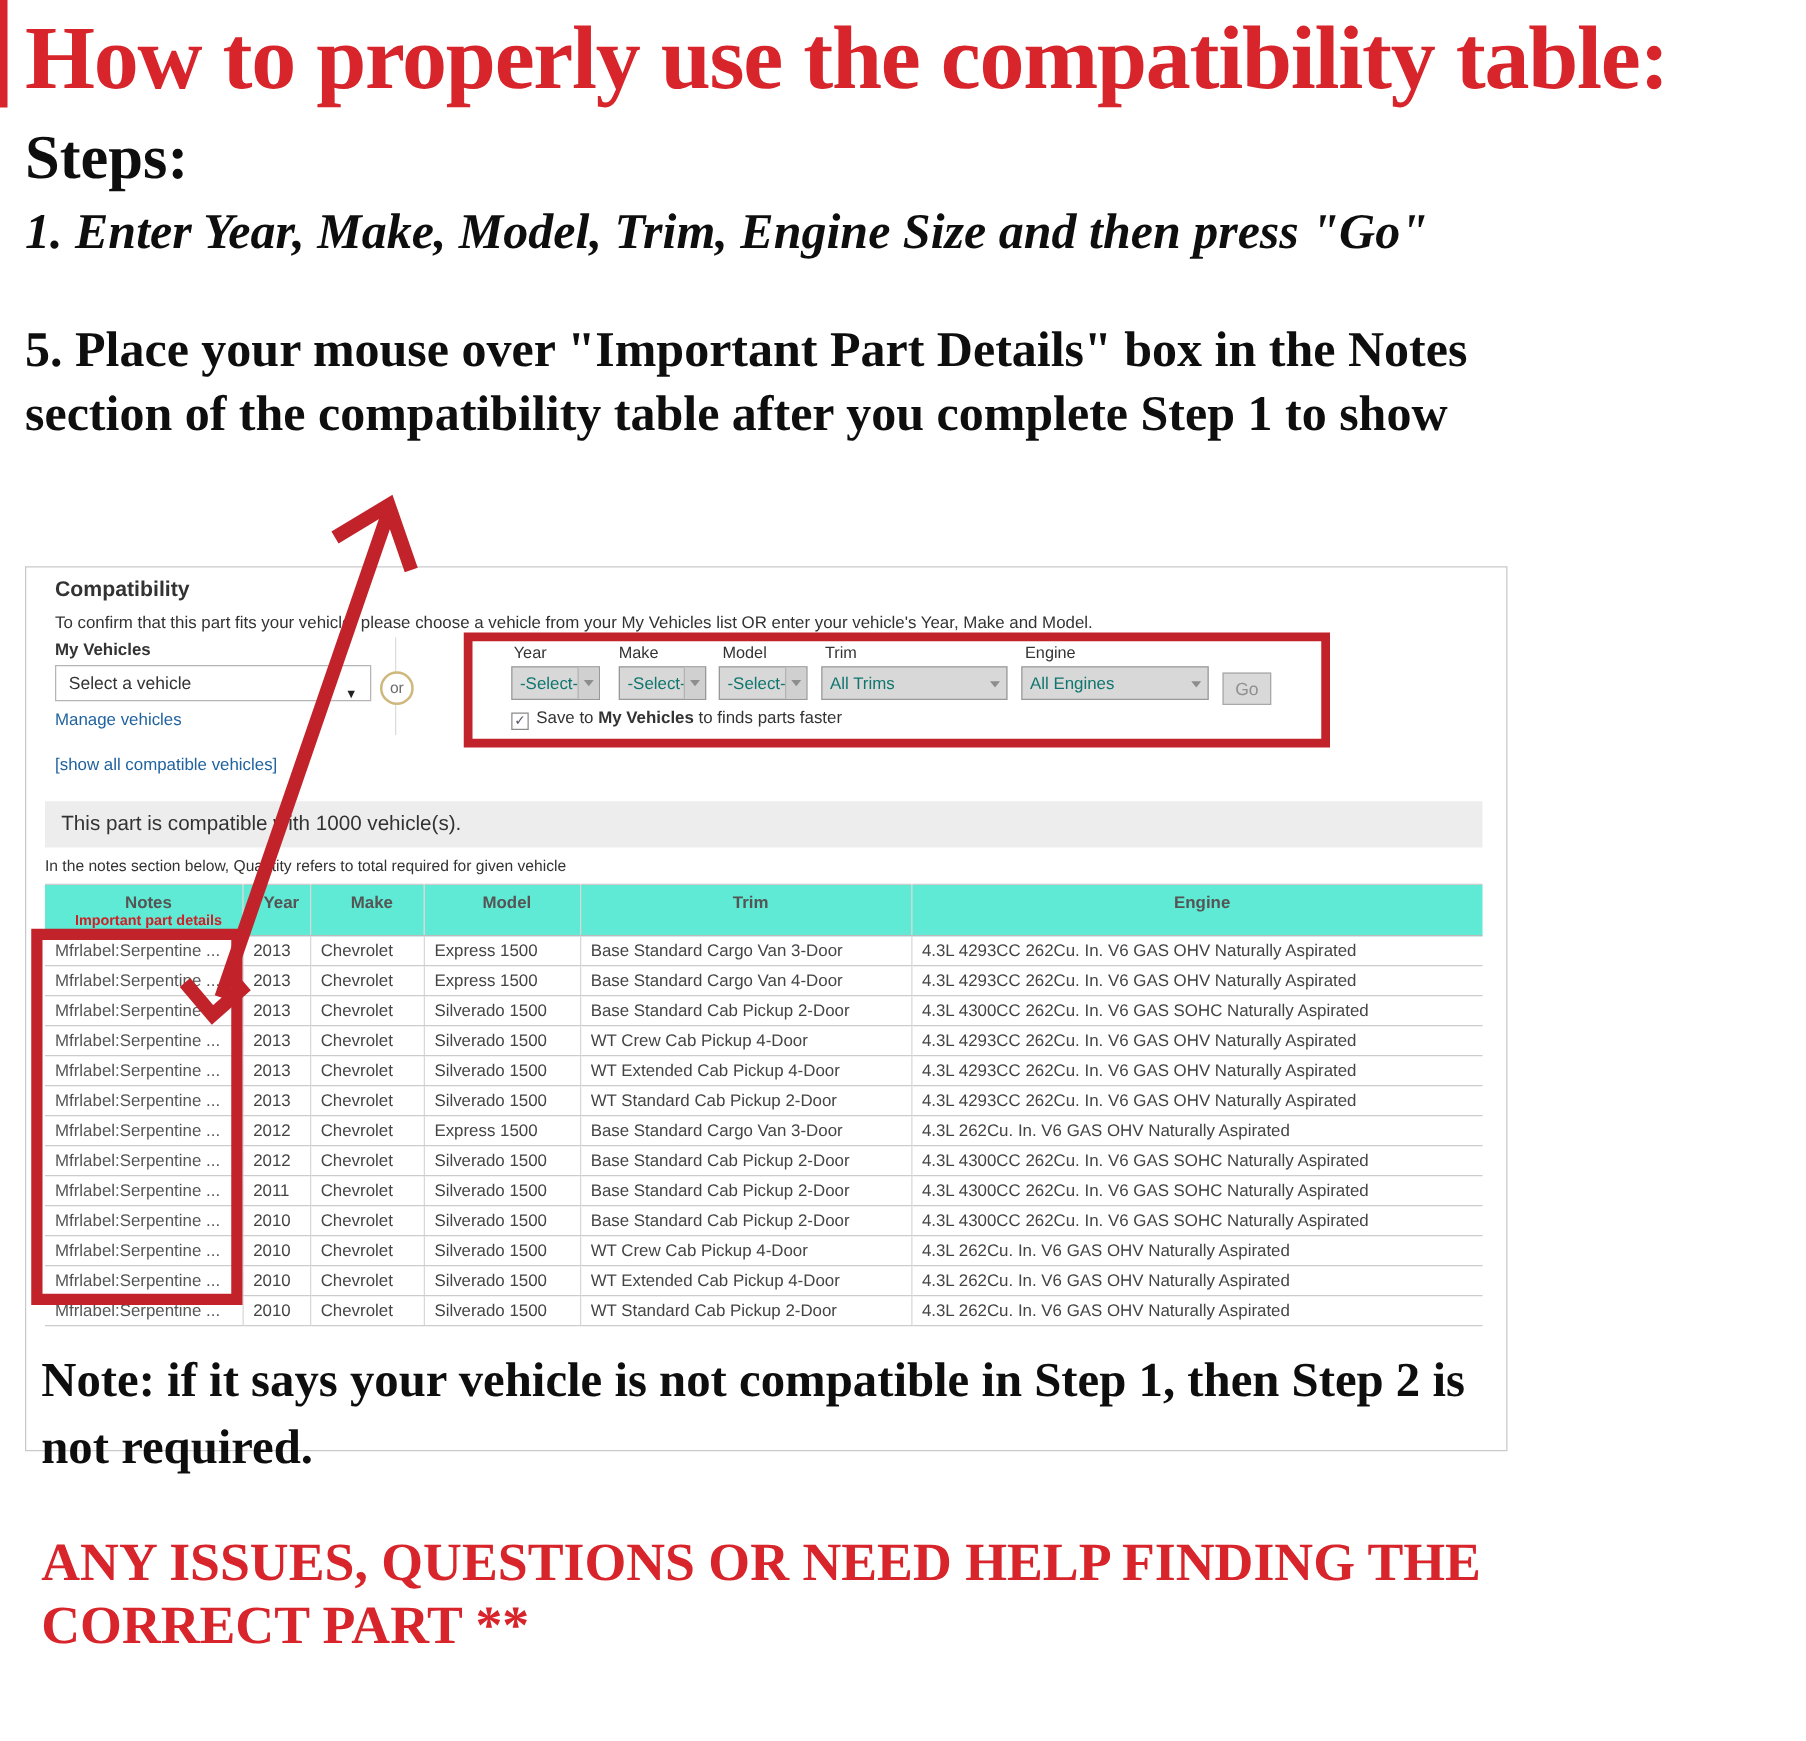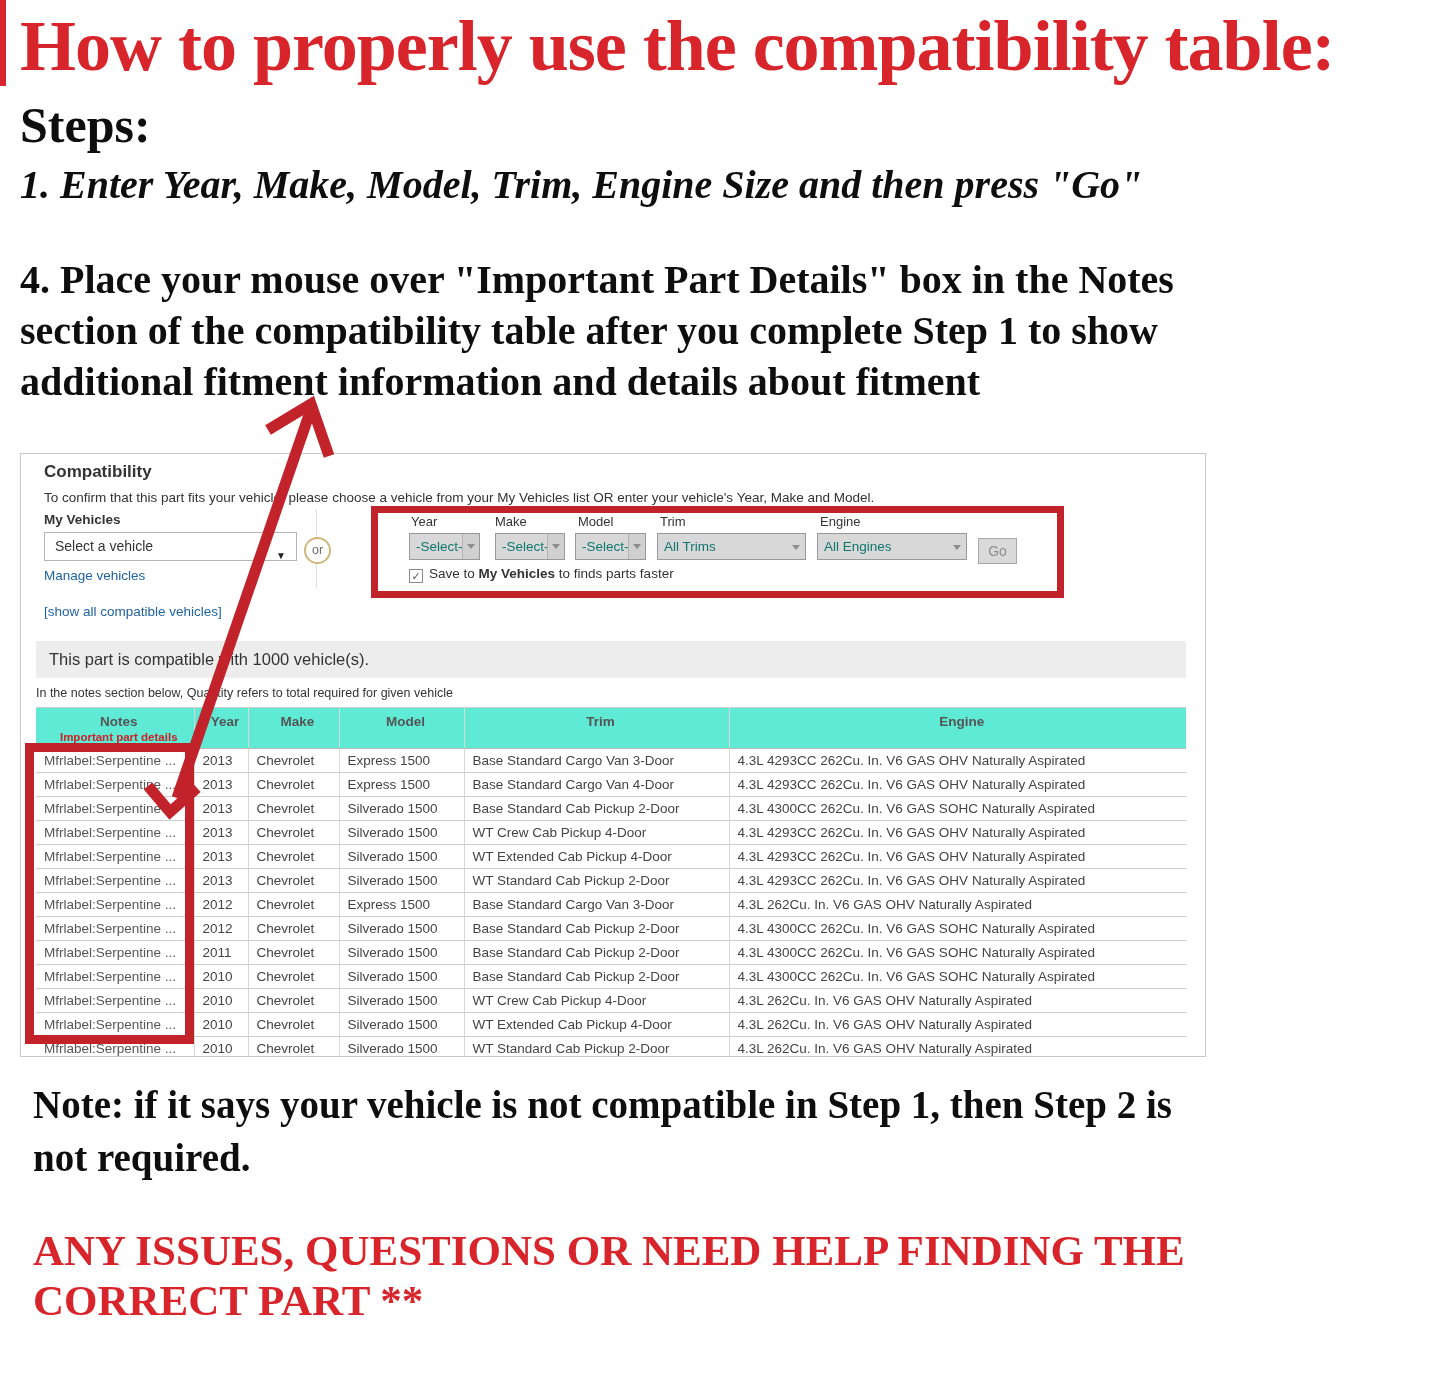--- a/index.html
+++ b/index.html
@@ -12,21 +12,21 @@
   #crop-bar { left:0; top:0; width:6px; height:86px; background:#d8242b; }
 
   #headline { left:20px; top:14px; font-size:72px; line-height:64px; color:#d8242b; letter-spacing:-1px; }
   #steps-title { left:20px; top:96px; font-size:50px; line-height:58px; }
   #step1 { left:20px; top:160px; font-size:40px; line-height:50px;font-style:italic; }
   #step2 { left:20px; top:254px; font-size:40px; line-height:51px; }
   #note-block { left:33px; top:1078px; font-size:39px; line-height:53px; }
   #contact-block { left:33px; top:1226px; font-size:43px; line-height:50px; color:#d8242b; }
 
   
-  #panel { left:20px; top:453px; width:1186px; height:604px; background:#fff; border:1px solid #c9c9c9; overflow:hidden; }
+  #panel { left:20px; top:453px; width:1186px; height:708px; background:#fff; border:1px solid #c9c9c9; overflow:hidden; }
   #panel .ttl { left:23px; top:8px; font-size:17px; font-weight:bold; color:#333; }
   #panel .desc { left:23px; top:36px; font-size:13.5px; color:#333; }
   #panel .myveh { left:23px; top:58px; font-size:13.5px; font-weight:bold; color:#333; }
   .veh-select { left:23px; top:78px; width:253px; height:29px; background:#fff; border:1px solid #b5b5b5; font-size:14px; color:#333; line-height:27px; padding-left:10px; }
   .veh-select .caret { position:absolute; right:10px; top:9px; font-size:10px; color:#222; }
   .blue-link { color:#21639f; font-size:13.5px; cursor:pointer; }
   #manage-link { left:23px; top:114px; }
   #showall-link { left:23px; top:150px; }
 
   #or-line { left:295px; top:56px; width:1px; height:78px; background:#dcdcdc; }
@@ -59,23 +59,22 @@
 </style>
 </head>
 <body>
 
 <div class="abs" id="crop-bar"></div>
 
 <div class="abs serif" id="headline">How to properly use the compatibility table:</div>
 <div class="abs serif" id="steps-title">Steps:</div>
 <div class="abs serif" id="step1">1. Enter Year, Make, Model, Trim, Engine Size and then press "Go"</div>
 <div class="abs serif" id="step2">
-  <div>4. Place your mouse over "Important Part Details" box in the Notes</div>
+  <div>5. Place your mouse over "Important Part Details" box in the Notes</div>
   <div>section of the compatibility table after you complete Step 1 to show</div>
-  <div>additional fitment information and details about fitment</div>
 </div>
 
 <div class="abs" id="panel">
   <div class="abs ttl">Compatibility</div>
   <div class="abs desc">To confirm that this part fits your vehicle, please choose a vehicle from your My Vehicles list OR enter your vehicle's Year, Make and Model.</div>
   <div class="abs myveh">My Vehicles</div>
 
   <div class="abs veh-select">
     <span>Select a vehicle</span>
     <span class="caret">▼</span>

